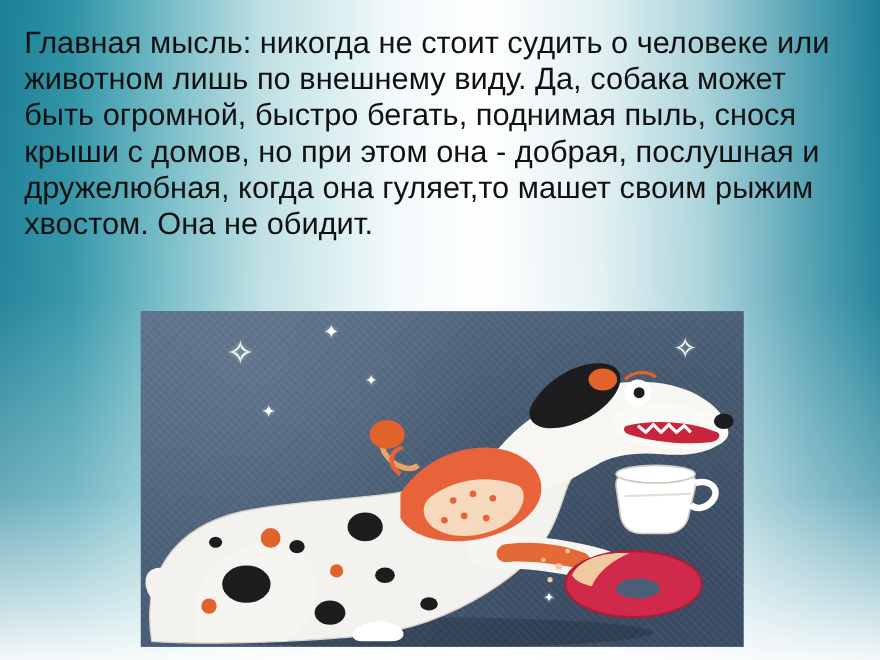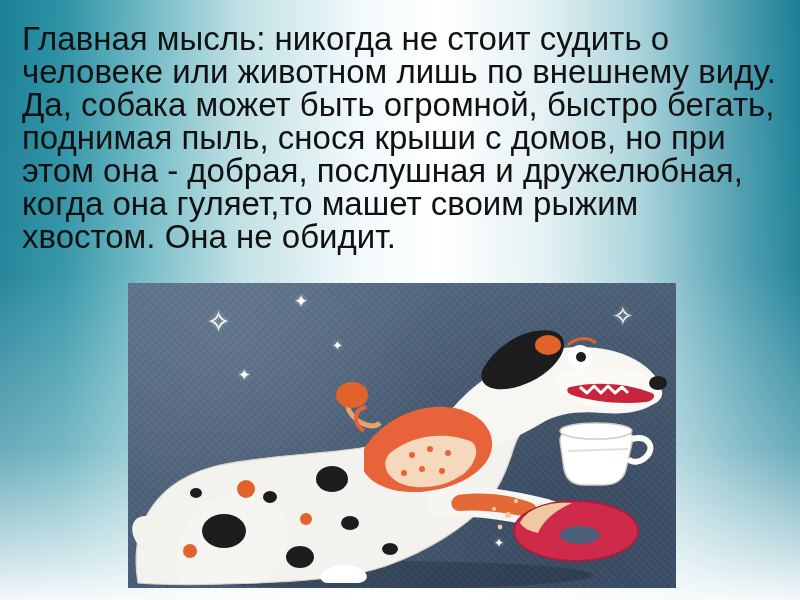--- a/index.html
+++ b/index.html
@@ -37,21 +37,21 @@
         #4f9fb1 92%,
         #1b7f96 100%);
     overflow: hidden;
   }
   .text-block {
     position: absolute;
     left: 22px;
     top: 22px;
     width: 756px;
     color: #111111;
-    font-size: 33px;
+    font-size: 28px;
     line-height: 33px;
     letter-spacing: 0px;
     white-space: pre-wrap;
   }
   .picture-frame {
     position: absolute;
     left: 128px;
     top: 283px;
     width: 548px;
     height: 305px;

